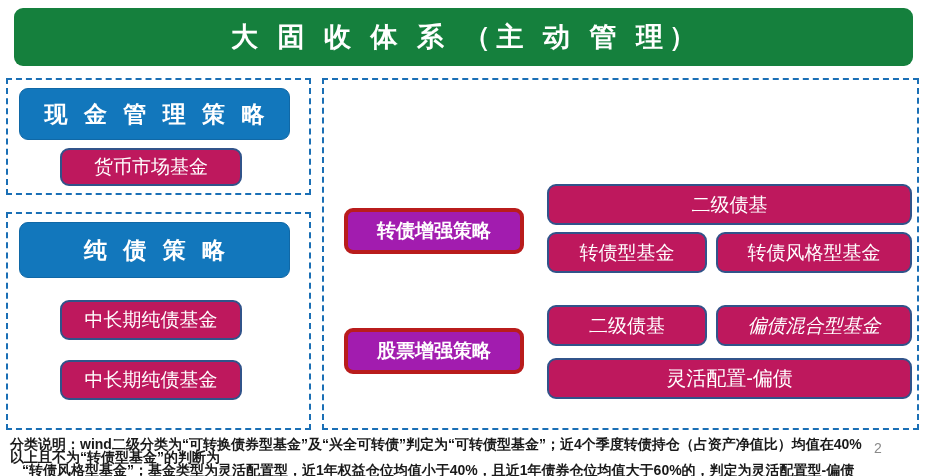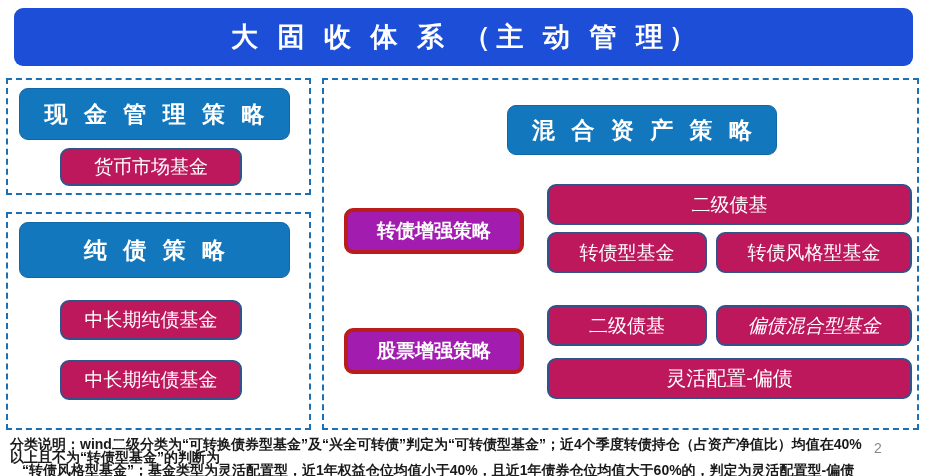--- a/index.html
+++ b/index.html
@@ -18,21 +18,21 @@
     overflow: hidden;
   }
 
   
   .title-banner {
     position: absolute;
     left: 14px;
     top: 8px;
     width: 899px;
     height: 58px;
-    background: #1d4ed8;
+    background: #15803d;
     border-radius: 9px;
     display: flex;
     align-items: center;
     justify-content: center;
     box-sizing: border-box;
   }
   .title-banner .title-text {
     color: #ffffff;
     font-size: 27px;
     font-weight: bold;
@@ -136,21 +136,20 @@
   <div class="panel panel-cash"></div>
   <div class="box primary b-cash-strategy">现 金 管 理 策 略</div>
   <div class="box slate b-money-fund">货币市场基金</div>
 
   <div class="panel panel-bond"></div>
   <div class="box primary b-pure-strategy">纯 债 策 略</div>
   <div class="box slate b-short-pure">中长期纯债基金</div>
   <div class="box slate b-midlong-pure">中长期纯债基金</div>
 
   <div class="panel panel-mixed"></div>
-  <div class="box primary b-mixed-strategy">混 合 资 产 策 略</div>
 
   <div class="box teal b-conv-enhance">转债增强策略</div>
   <div class="box teal b-stock-enhance">股票增强策略</div>
 
   <div class="box slate b-tier1">二级债基</div>
   <div class="box slate b-conv-fund">转债型基金</div>
   <div class="box slate b-conv-style">转债风格型基金</div>
   <div class="box slate b-tier2">二级债基</div>
   <div class="box slate b-bondmix">偏债混合型基金</div>
   <div class="box slate b-flex-bond">灵活配置-偏债</div>

